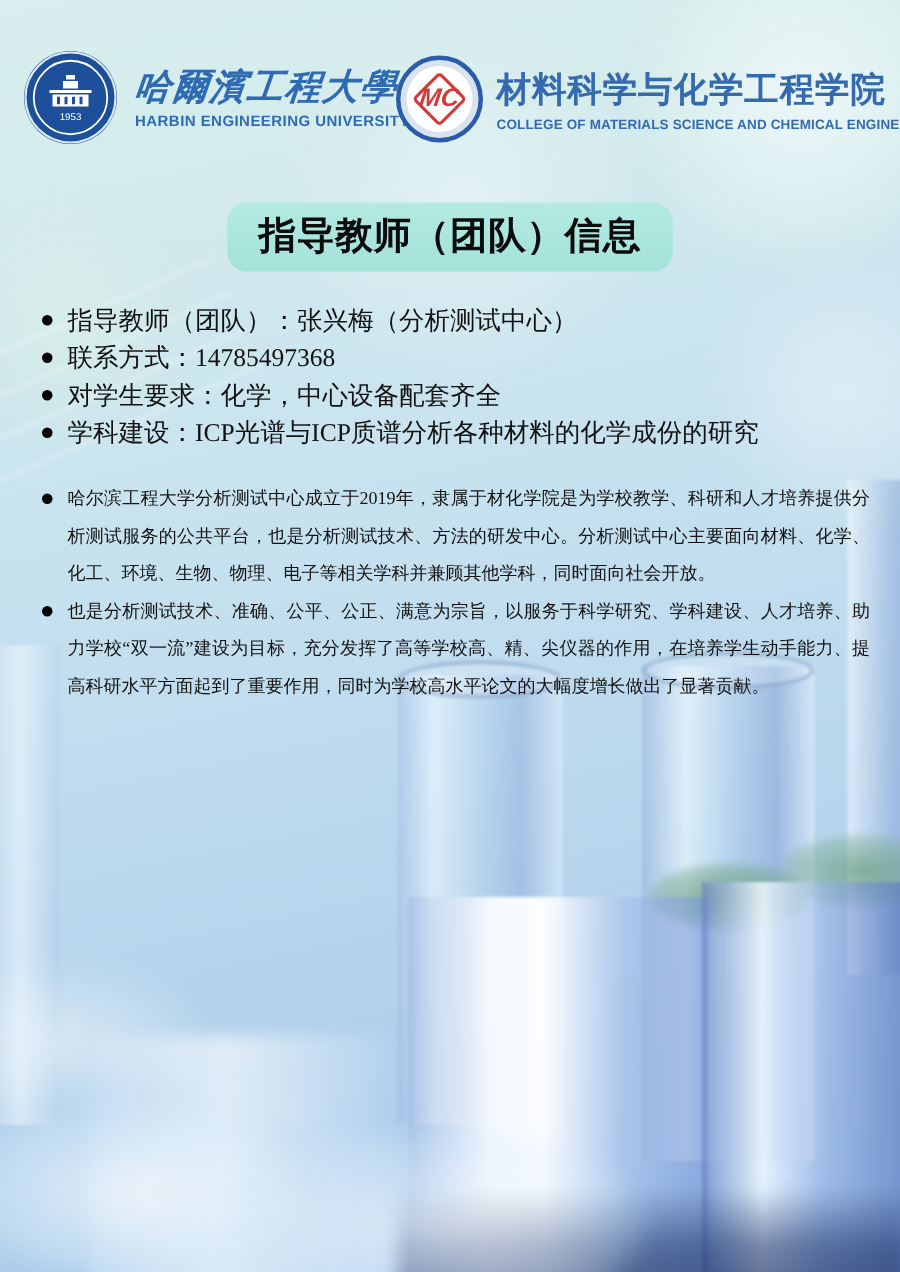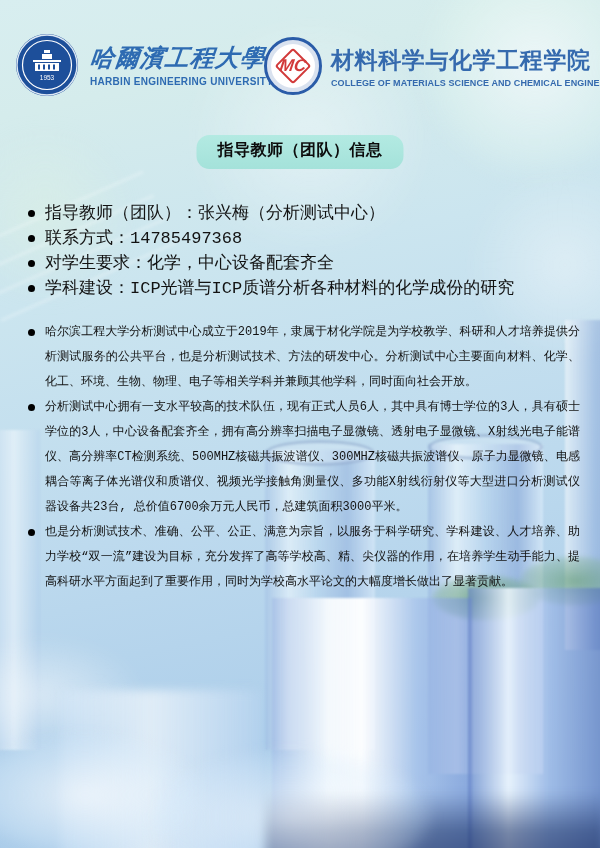--- a/index.html
+++ b/index.html
@@ -96,25 +96,25 @@
     font-size: 9px; letter-spacing: .1px; color: #356aae; margin-top: 3px; white-space: nowrap;
   }
 
   
   .title-pill {
     position: absolute; left: 50%; top: 135px; transform: translateX(-50%);
     z-index: 5; padding: 5px 21px 8px;
     background: linear-gradient(180deg, #b3eae2 0%, #a4e2da 100%);
     border-radius: 13px;
     font-family: "DejaVu Sans", sans-serif; font-weight: 700;
-    font-size: 16px; color: #0c0c0c; letter-spacing: .5px; white-space: nowrap;
-  }
-
-  
-  ul.bullets { position: absolute; left: 24px; right: 20px; z-index: 5; list-style: none; color: #121212; font-family: Liberation Mono, monospace; }
+    font-size: 25px; color: #0c0c0c; letter-spacing: .5px; white-space: nowrap;
+  }
+
+  
+  ul.bullets { position: absolute; left: 24px; right: 20px; z-index: 5; list-style: none; color: #121212; }
   ul.bullets li { position: relative; padding-left: 21px; }
   ul.bullets li::before {
     content: ""; position: absolute; left: 4px; top: 9px;
     width: 7px; height: 7px; border-radius: 50%; background: #000;
   }
   .info-list { top: 201px; }
   .info-list li { font-size: 17px; line-height: 25px; white-space: nowrap; }
   .intro-list { top: 320px; }
   .intro-list li { font-size: 12px; line-height: 25px; text-align: justify; text-justify: inter-ideograph; }
 </style>
@@ -186,17 +186,16 @@
 
   <ul class="bullets info-list">
     <li>指导教师（团队）：张兴梅（分析测试中心）</li>
     <li>联系方式：14785497368</li>
     <li>对学生要求：化学，中心设备配套齐全</li>
     <li>学科建设：ICP光谱与ICP质谱分析各种材料的化学成份的研究</li>
   </ul>
 
   <ul class="bullets intro-list">
     <li>哈尔滨工程大学分析测试中心成立于2019年，隶属于材化学院是为学校教学、科研和人才培养提供分析测试服务的公共平台，也是分析测试技术、方法的研发中心。分析测试中心主要面向材料、化学、化工、环境、生物、物理、电子等相关学科并兼顾其他学科，同时面向社会开放。</li>
-    <li>分析测试中心拥有一支水平较高的技术队伍，现有正式人员6人，其中具有博士学位的3人，具有硕士学位的3人，中心设备配套齐全，拥有高分辨率扫描电子显微镜、透射电子显微镜、X射线光电子能谱仪、高分辨率CT检测系统、500MHZ核磁共振波谱仪、300MHZ核磁共振波谱仪、原子力显微镜、电感耦合等离子体光谱仪和质谱仪、视频光学接触角测量仪、多功能X射线衍射仪等大型进口分析测试仪器设备共23台, 总价值6700余万元人民币，总建筑面积3000平米。</li>
     <li>也是分析测试技术、准确、公平、公正、满意为宗旨，以服务于科学研究、学科建设、人才培养、助力学校“双一流”建设为目标，充分发挥了高等学校高、精、尖仪器的作用，在培养学生动手能力、提高科研水平方面起到了重要作用，同时为学校高水平论文的大幅度增长做出了显著贡献。</li>
   </ul>
 
 </div>
 
 </body></html>

